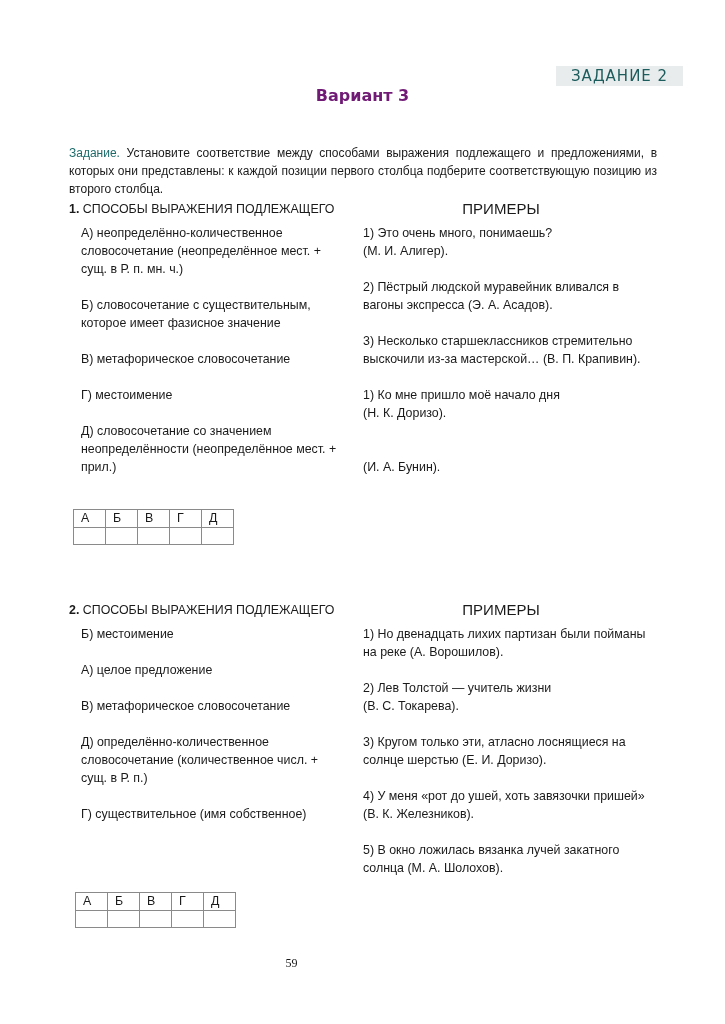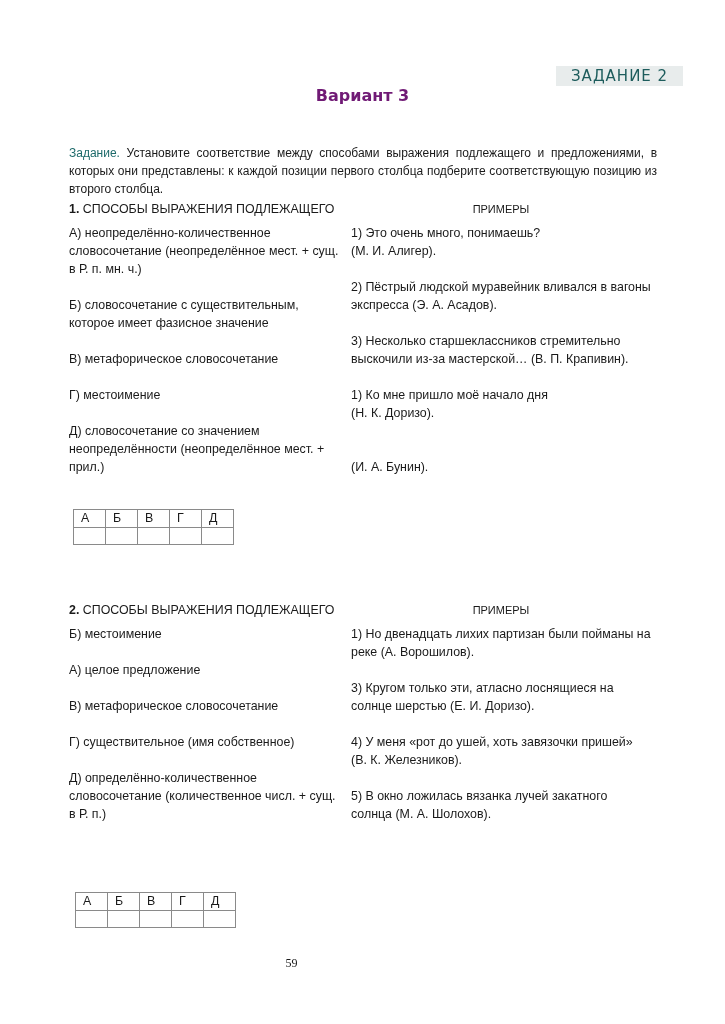--- a/index.html
+++ b/index.html
@@ -76,24 +76,24 @@
     .col-head-left {
       font-size: 12.4px;
       margin: 0 0 6px 0;
       white-space: nowrap;
     }
     .col-head-left b { font-weight: bold; }
     .col-head-right {
       text-align: center;
       width: 300px;
       margin: 0 0 6px 0;
-      font-size: 11px;
+      font-size: 15px;
     }
     .item {
-      margin: 0 0 18px 0;
+      margin: 0 0 18px 12px;
     }
     .author {
     }
     .answer-table {
       position: absolute;
       border-collapse: collapse;
     }
     .answer-table td {
       border: 1px solid #8a8a8a;
       width: 32px;
@@ -180,27 +180,31 @@
 
 <div class="section" style="top:601px;">
   <div class="col-left">
     <div class="col-head-left">
       <b>2.</b>
       <span>СПОСОБЫ ВЫРАЖЕНИЯ ПОДЛЕЖАЩЕГО</span>
     </div>
     <div class="item">Б) местоимение</div>
     <div class="item">А) целое предложение</div>
     <div class="item">В) метафорическое словосочетание</div>
+    <div class="item">Д) определённо-количественное словосочетание (количественное числ. + сущ. в Р. п.)</div>
     <div class="item">Г) существительное (имя собственное)</div>
-    <div class="item">Д) определённо-количественное словосочетание (количественное числ. + сущ. в Р. п.)</div>
   </div>
   <div class="col-right">
     <div class="col-head-right">ПРИМЕРЫ</div>
     <div class="item">
       <span>1) Но двенадцать лихих партизан были пойманы на реке </span><span class="author">(А. Ворошилов)</span><span>.</span>
+    </div>
+    <div class="item">
+      <span>2) Лев Толстой — учитель жизни</span><br>
+      <span class="author">(В. С. Токарева).</span><span></span>
     </div>
     <div class="item">
       <span>3) Кругом только эти, атласно лоснящиеся на солнце шерстью </span><span class="author">(Е. И. Доризо).</span><span></span>
     </div>
     <div class="item">
       <span>4) У меня «рот до ушей, хоть завязочки пришей» </span><span class="author">(В. К. Железников</span><span>).</span>
     </div>
     <div class="item">
       <span>5) В окно ложилась вязанка лучей закатного солнца </span><span class="author">(М. А. Шолохов</span><span>).</span>
     </div>

